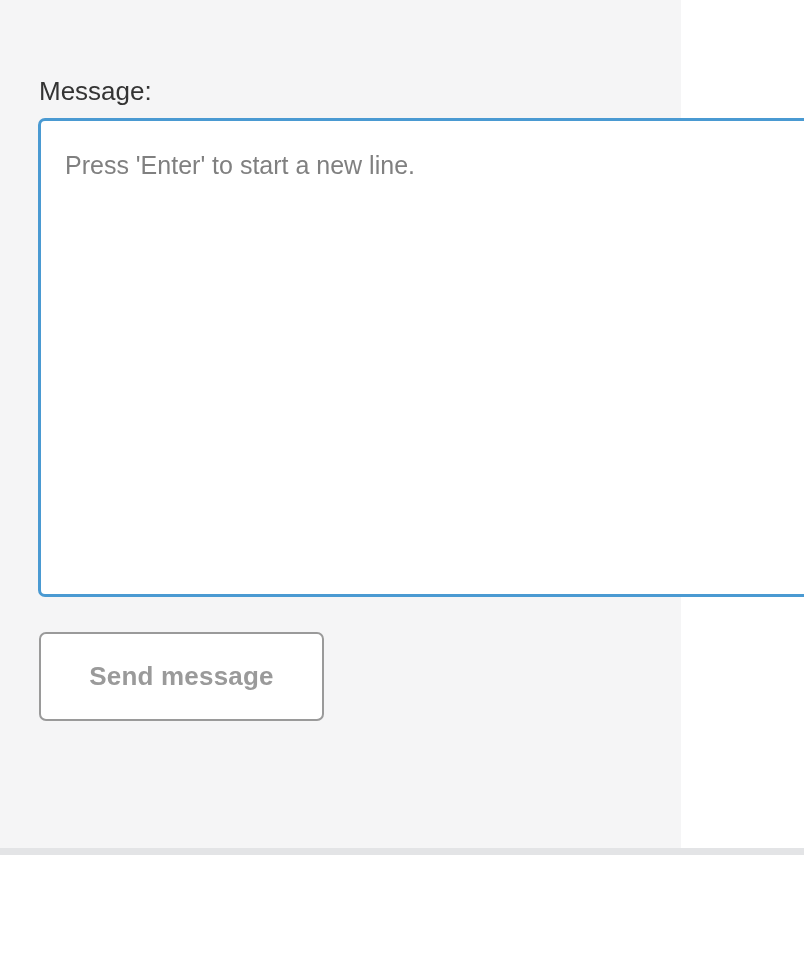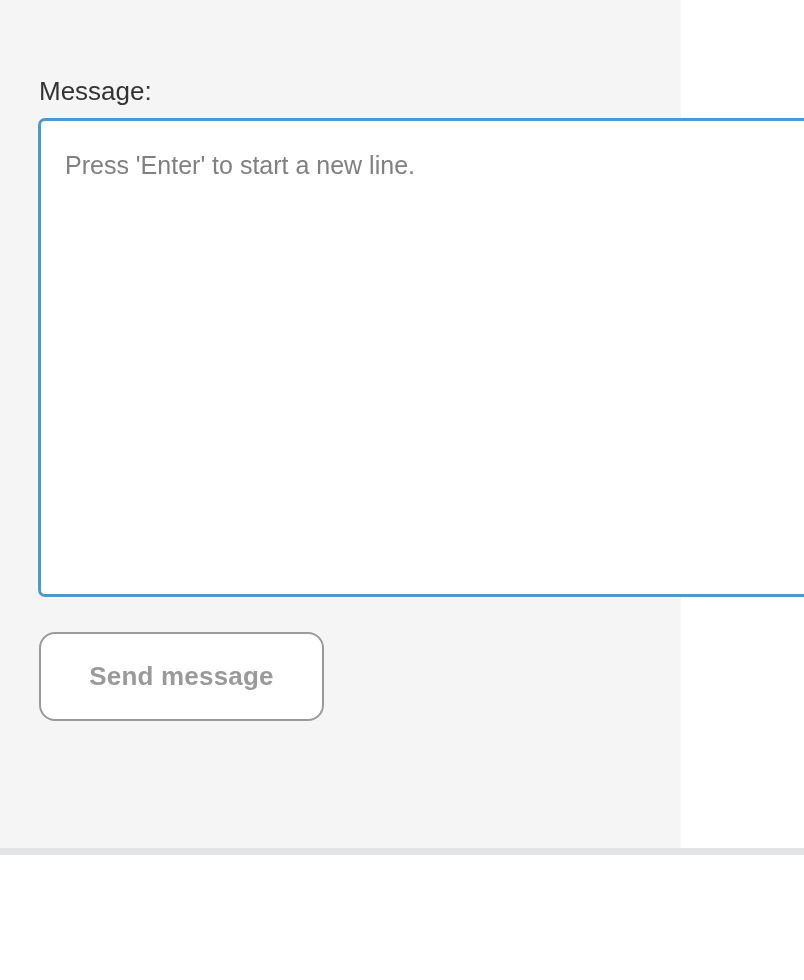--- a/index.html
+++ b/index.html
@@ -81,21 +81,21 @@
   
   #send-message-button {
     position: absolute;
     left: 39px;
     top: 632px;
     width: 285px;
     height: 89px;
     box-sizing: border-box;
     background: #ffffff;
     border: 2px solid #9a9a9a;
-    border-radius: 16px;
+    border-radius: 7px;
     color: #9a9a9a;
     font-family: "Liberation Sans", sans-serif;
     font-size: 26px;
     font-weight: 700;
     letter-spacing: 0.2px;
     cursor: pointer;
     display: flex;
     align-items: center;
     justify-content: center;
     padding: 0;

